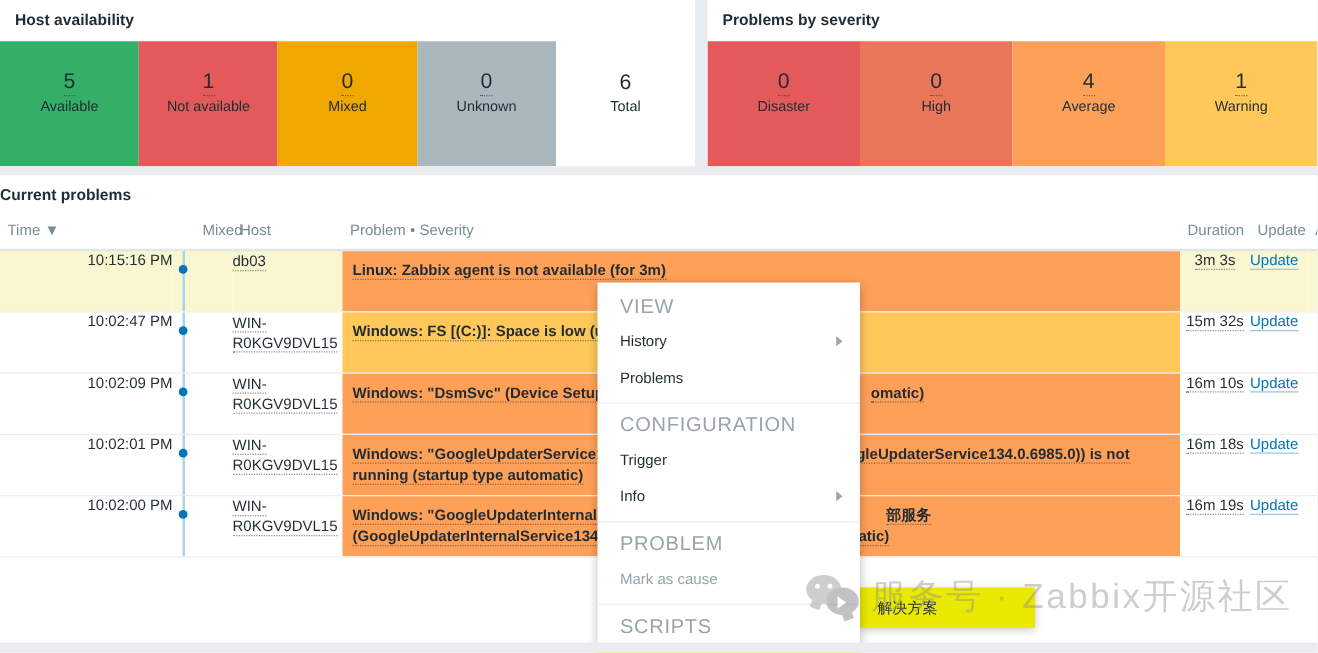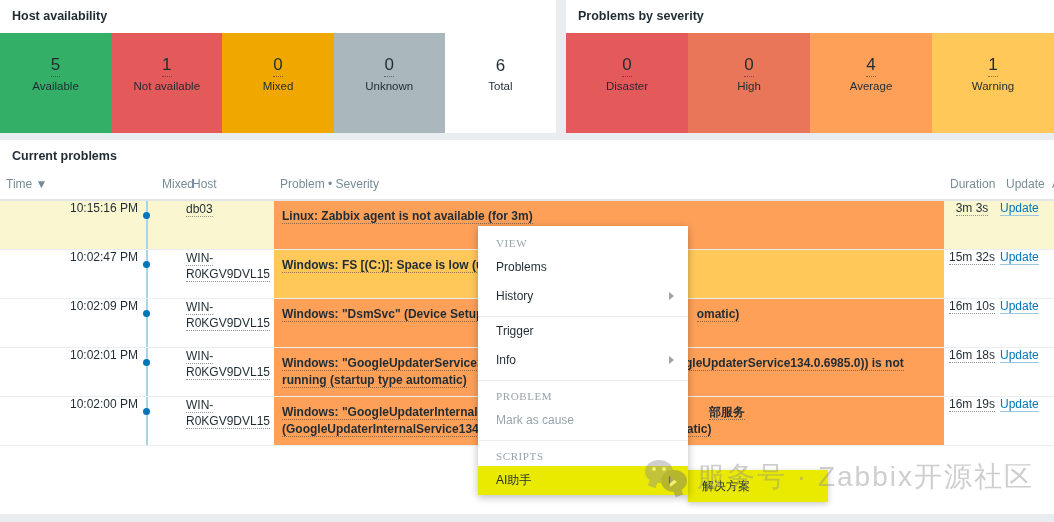--- a/index.html
+++ b/index.html
@@ -44,21 +44,21 @@
   .cell .num.plain { border-bottom: none; }
   .cell .lbl { font-size: 11.5px; color: #1f2c33; margin-top: 3px; }
 
   
   .w-problems {
     position: absolute; left: 0; top: 140px;
     width: 1054px; height: 382px;
     background: #fff; overflow: hidden;
   }
   .prob-head {
-    height: 33px; line-height: 33px; padding-left: 12px;
+    height: 33px; line-height: 33px; padding-left: 0;
     font-weight: bold; font-size: 12.5px; color: #1f2c33;
   }
   table.prob { width: 1054px; border-collapse: collapse; table-layout: fixed; }
   table.prob th {
     font-weight: normal; color: #768d99; font-size: 12px;
     text-align: left; padding: 4px 6px 8px 6px;
     border-bottom: 2px solid #e3e6e8;
     vertical-align: bottom; white-space: nowrap;
   }
   th.c-time { width: 138px; text-align: right; padding-right: 14px; }
@@ -120,22 +120,22 @@
   .ctx-menu {
     position: absolute; left: 478px; top: 226px;
     width: 210px;
     background: #fff;
     box-shadow: 0 2px 8px rgba(0,0,0,.28);
     z-index: 40;
     font-size: 12px;
   }
   .ctx-section {
     padding: 9px 0 4px 18px;
-    font-size: 11px; letter-spacing: .6px;
-    color: #97a4ab; text-transform: uppercase; font-family: Liberation Serif, serif;
+    font-size: 16px; letter-spacing: .6px;
+    color: #97a4ab; text-transform: uppercase;
   }
   .ctx-section.first { padding-top: 11px; }
   .ctx-item {
     position: relative;
     padding: 6px 18px 7px 18px;
     color: #1f2c33; line-height: 16px;
     white-space: nowrap;
   }
   .ctx-item.disabled { color: #97a4ab; }
   .ctx-arrow {
@@ -363,28 +363,29 @@
           <td class="ack"></td>
         </tr>
 
       </tbody>
     </table>
   </div>
 
   <div class="ctx-menu">
 
     <div class="ctx-section first">VIEW</div>
-    <div class="ctx-item">Problems</div>
     <div class="ctx-item">
       <span>History</span>
       <span class="ctx-arrow"></span>
     </div>
+    <div class="ctx-item">Problems</div>
 
     <div class="ctx-sep"></div>
 
+    <div class="ctx-section">CONFIGURATION</div>
     <div class="ctx-item">Trigger</div>
     <div class="ctx-item">
       <span>Info</span>
       <span class="ctx-arrow"></span>
     </div>
 
     <div class="ctx-sep"></div>
 
     <div class="ctx-section">PROBLEM</div>
     <div class="ctx-item disabled">Mark as cause</div>

